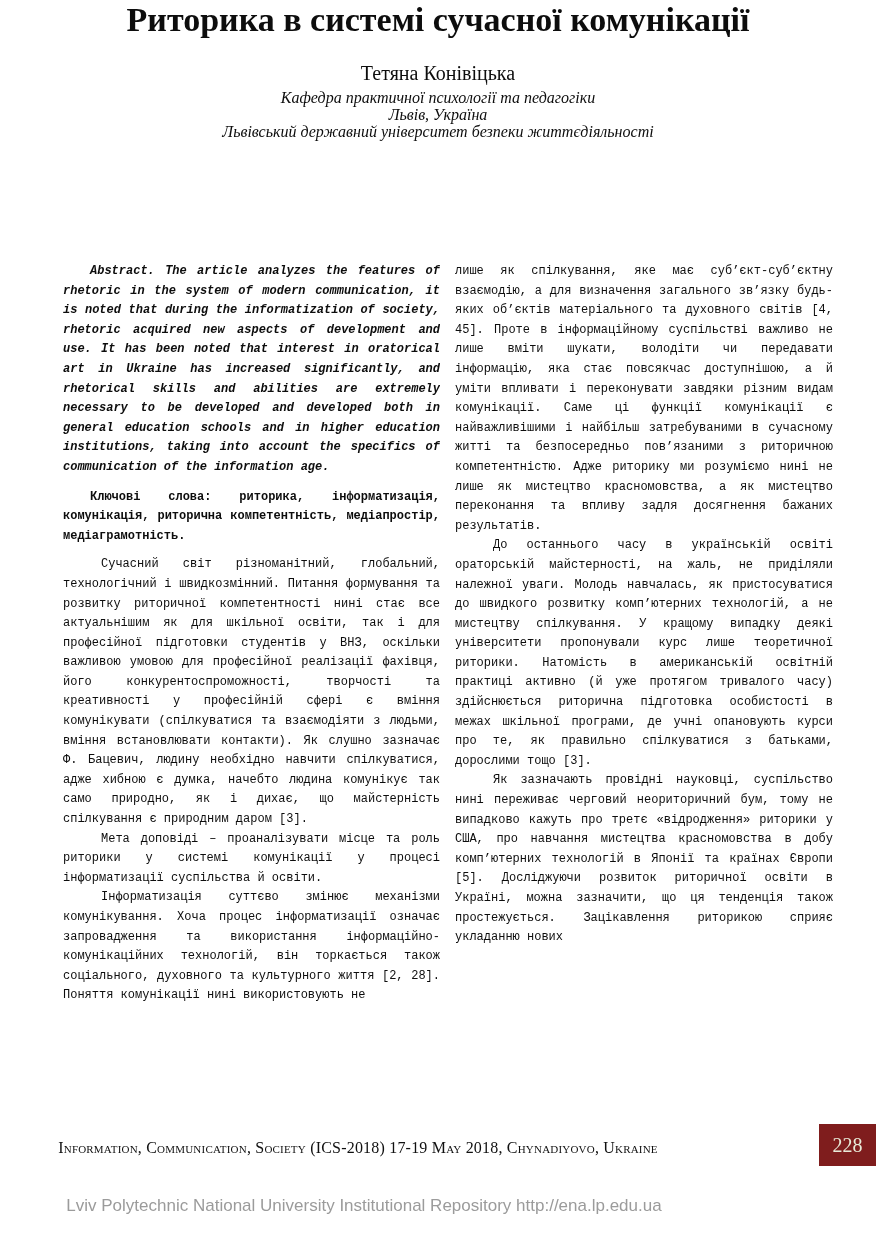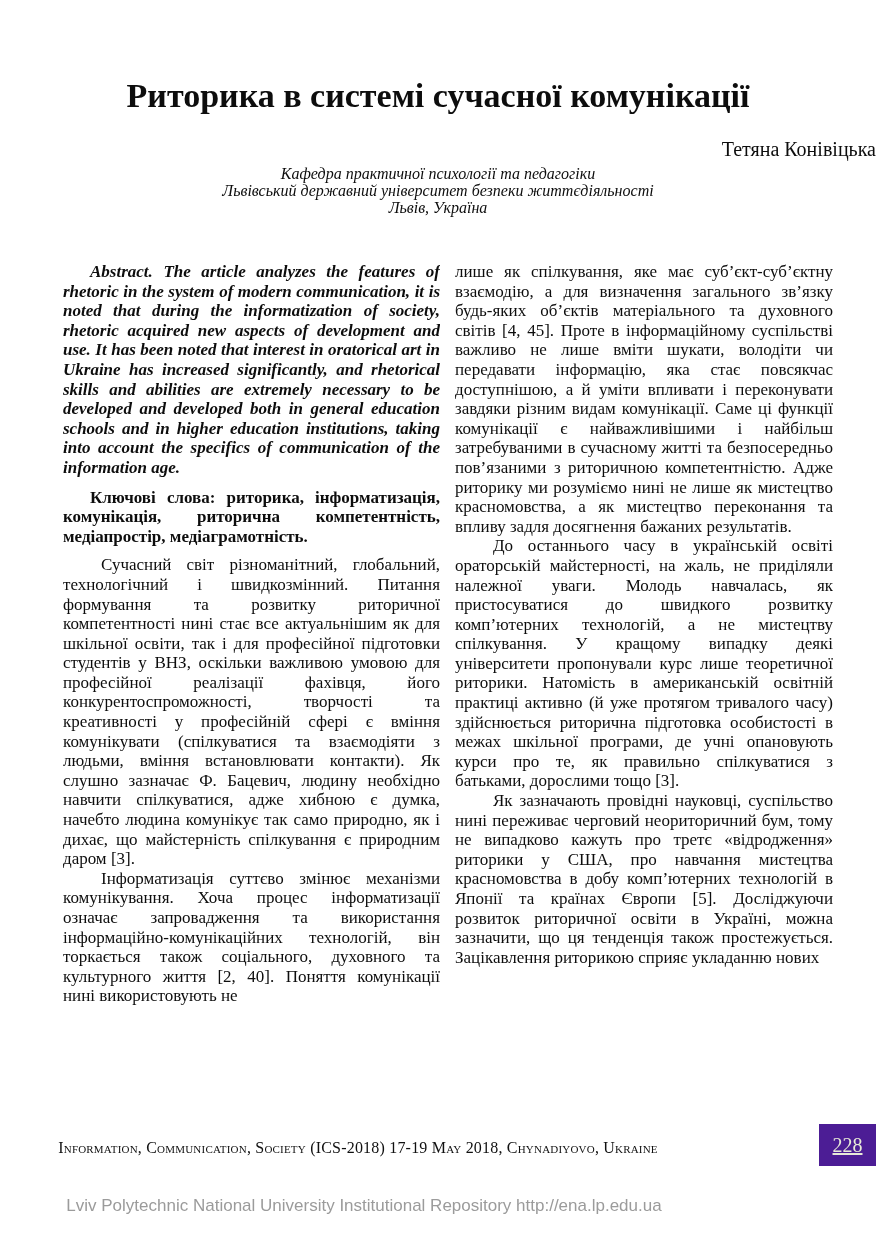--- a/index.html
+++ b/index.html
@@ -6,29 +6,28 @@
   .page {
     position:relative;
     width:876px; height:1240px;
     background:#ffffff;
     font-family:"Liberation Serif", serif;
     color:#0d0d0d;
     overflow:hidden;
   }
   .title {
     margin:0;
-    padding-top:76px;
     text-align:center;
     font-size:34px;
     font-weight:bold;
     line-height:40px;
   }
   .author {
     margin-top:22px;
-    text-align:right;
+    text-align:center;
     font-size:20px;
     line-height:22px;
   }
   .affiliation {
     margin-top:5px;
     text-align:center;
     font-style:italic;
     font-size:16px;
     line-height:17px;
   }
@@ -36,23 +35,24 @@
     position:absolute;
     left:63px; top:262px;
     width:770px; height:818px;
     display:flex;
     gap:15px;
     overflow:hidden;
   }
   .col {
     width:377px;
     text-align:justify;
-    font-size:17px;
+    font-size:12px;
     line-height:19.6px;
     overflow:hidden;
+    font-family:Liberation Mono, monospace;
   }
   .col.right { width:378px; }
   p.abstract {
     margin:0 0 10px 0;
     font-weight:bold;
     font-style:italic;
     text-indent:27px;
   }
   p.keywords {
     margin:0 0 9px 0;
@@ -93,37 +93,38 @@
 <body>
 
 <div class="page">
 
   <h1 class="title">Риторика в системі сучасної комунікації</h1>
 
   <div class="author">Тетяна Конівіцька</div>
 
   <div class="affiliation">
     <div>Кафедра практичної психології та педагогіки</div>
+    <div>Львів, Україна</div>
     <div>Львівський державний університет безпеки життєдіяльності</div>
-    <div>Львів, Україна</div>
   </div>
 
   <div class="columns">
     <div class="col left">
       <p class="abstract"><span>Abstract.</span> <span>The article analyzes the features of rhetoric in the system of modern communication, it is noted that during the informatization of society, rhetoric acquired new aspects of development and use. It has been noted that interest in oratorical art in Ukraine has increased significantly, and rhetorical skills and abilities are extremely necessary to be developed and developed both in general education schools and in higher education institutions, taking into account the specifics of communication of the information age.</span></p>
       <p class="keywords"><span>Ключові слова:</span> <span>риторика, інформатизація, комунікація, риторична компетентність, медіапростір, медіаграмотність.</span></p>
       <p class="body">Сучасний світ різноманітний, глобальний, технологічний і швидкозмінний. Питання формування та розвитку риторичної компетентності нині стає все актуальнішим як для шкільної освіти, так і для професійної підготовки студентів у ВНЗ, оскільки важливою умовою для професійної реалізації фахівця, його конкурентоспроможності, творчості та креативності у професійній сфері є вміння комунікувати (спілкуватися та взаємодіяти з людьми, вміння встановлювати контакти). Як слушно зазначає Ф. Бацевич, людину необхідно навчити спілкуватися, адже хибною є думка, начебто людина комунікує так само природно, як і дихає, що майстерність спілкування є природним даром [3].</p>
-      <p class="body">Інформатизація суттєво змінює механізми комунікування. Хоча процес інформатизації означає запровадження та використання інформаційно-комунікаційних технологій, він торкається також соціального, духовного та культурного життя [2, 40]. Поняття комунікації нині використовують не</p>
+      <p class="body">Мета доповіді – проаналізувати місце та роль риторики у системі комунікації у процесі інформатизації суспільства й освіти.</p>
+      <p class="body">Інформатизація суттєво змінює механізми комунікування. Хоча процес інформатизації означає запровадження та використання інформаційно-комунікаційних технологій, він торкається також соціального, духовного та культурного життя [2, 28]. Поняття комунікації нині використовують не</p>
     </div>
     <div class="col right">
       <p class="body cont">лише як спілкування, яке має суб’єкт-суб’єктну взаємодію, а для визначення загального зв’язку будь-яких об’єктів матеріального та духовного світів [4, 45]. Проте в інформаційному суспільстві важливо не лише вміти шукати, володіти чи передавати інформацію, яка стає повсякчас доступнішою, а й уміти впливати і переконувати завдяки різним видам комунікації. Саме ці функції комунікації є найважливішими і найбільш затребуваними в сучасному житті та безпосередньо пов’язаними з риторичною компетентністю. Адже риторику ми розуміємо нині не лише як мистецтво красномовства, а як мистецтво переконання та впливу задля досягнення бажаних результатів.</p>
       <p class="body">До останнього часу в українській освіті ораторській майстерності, на жаль, не приділяли належної уваги. Молодь навчалась, як пристосуватися до швидкого розвитку комп’ютерних технологій, а не мистецтву спілкування. У кращому випадку деякі університети пропонували курс лише теоретичної риторики. Натомість в американській освітній практиці активно (й уже протягом тривалого часу) здійснюється риторична підготовка особистості в межах шкільної програми, де учні опановують курси про те, як правильно спілкуватися з батьками, дорослими тощо [3].</p>
       <p class="body">Як зазначають провідні науковці, суспільство нині переживає черговий неориторичний бум, тому не випадково кажуть про третє «відродження» риторики у США, про навчання мистецтва красномовства в добу комп’ютерних технологій в Японії та країнах Європи [5]. Досліджуючи розвиток риторичної освіти в Україні, можна зазначити, що ця тенденція також простежується. Зацікавлення риторикою сприяє укладанню нових</p>
     </div>
   </div>
 
   <div class="conf-line">Information, Communication, Society (ICS-2018) 17-19 May 2018, Chynadiyovo, Ukraine</div>
 
-  <div class="page-box" style="background: #4c1d95; color: rgb(232, 234, 216); text-decoration: underline;">228</div>
+  <div class="page-box" style="background: #7f1d1d; color: rgb(232, 234, 216);">228</div>
 
   <div class="repo-line" style="color: rgb(155, 155, 155);">Lviv Polytechnic National University Institutional Repository http://ena.lp.edu.ua</div>
 
 </div>
 
 </body></html>

